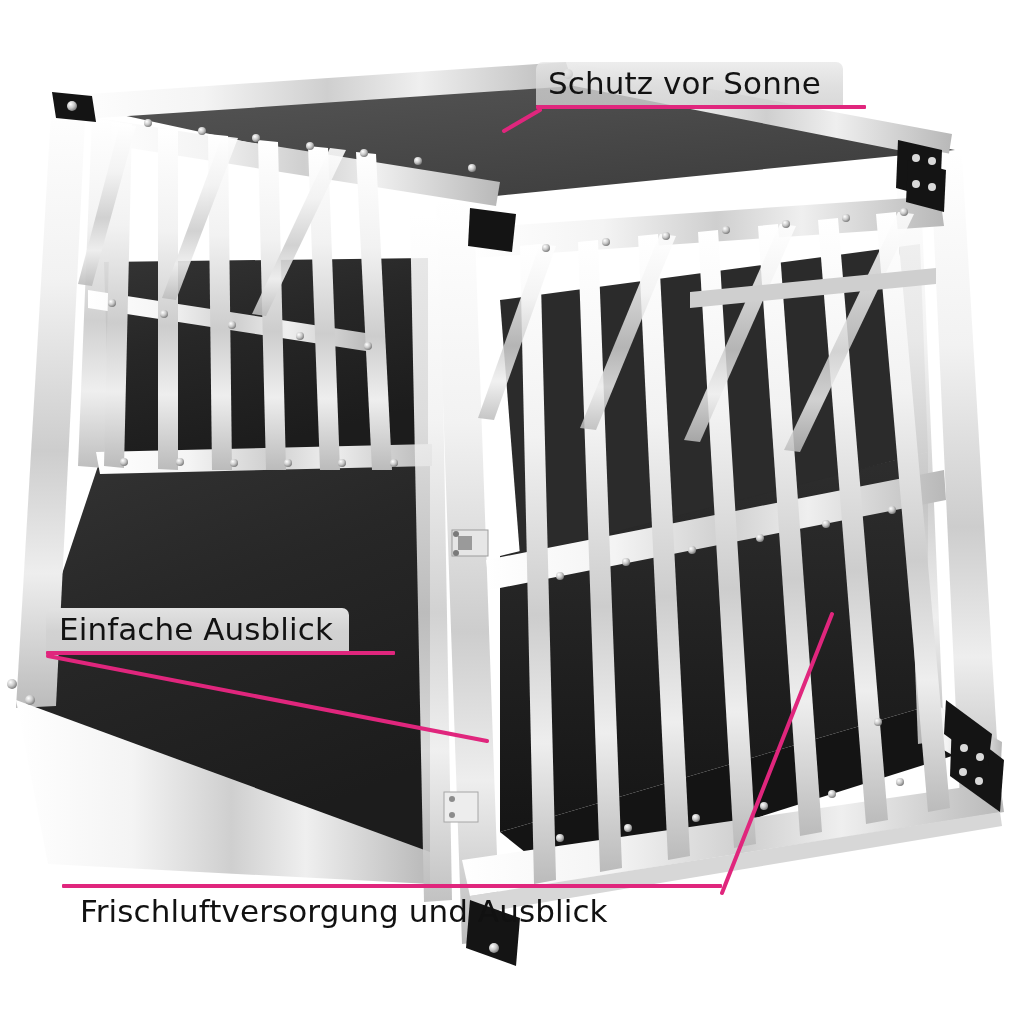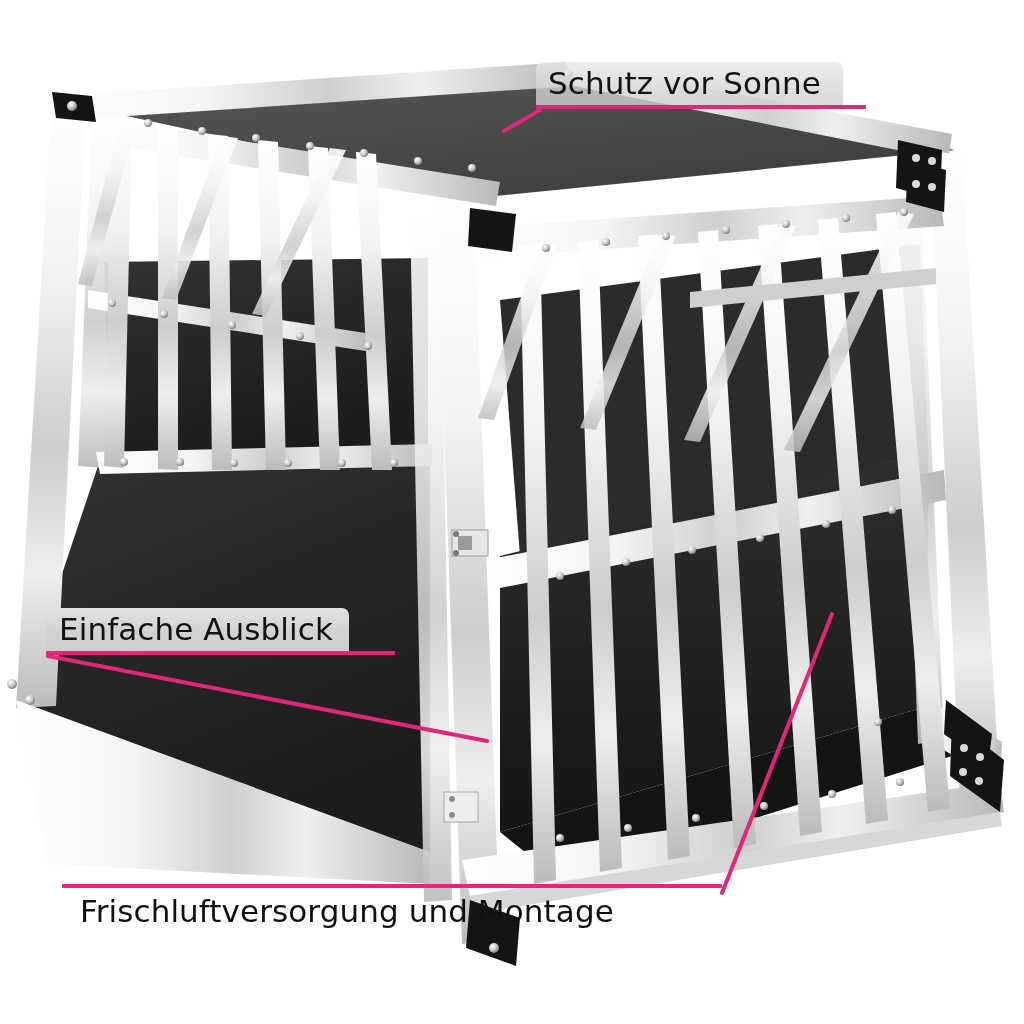--- a/index.html
+++ b/index.html
@@ -306,16 +306,16 @@
 
   <div class="callout" id="callout-mount">
     <div class="callout-box">
       <span class="callout-text">Einfache Ausblick</span>
     </div>
     <div class="underline"></div>
   </div>
 
   <div class="callout" id="callout-air">
     <div class="overline"></div>
-    <span class="callout-text plain">Frischluftversorgung und Montage</span>
+    <span class="callout-text plain">Frischluftversorgung und Ausblick</span>
   </div>
 
 </div>
 
 </body></html>

